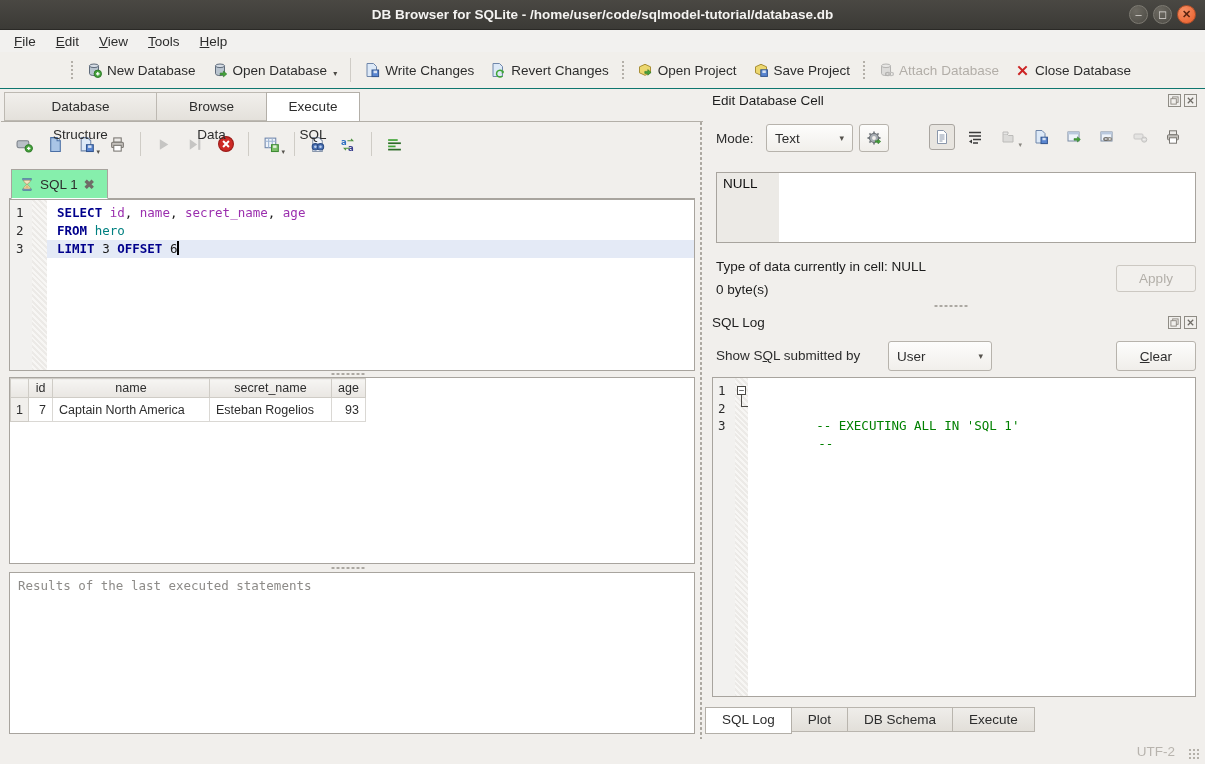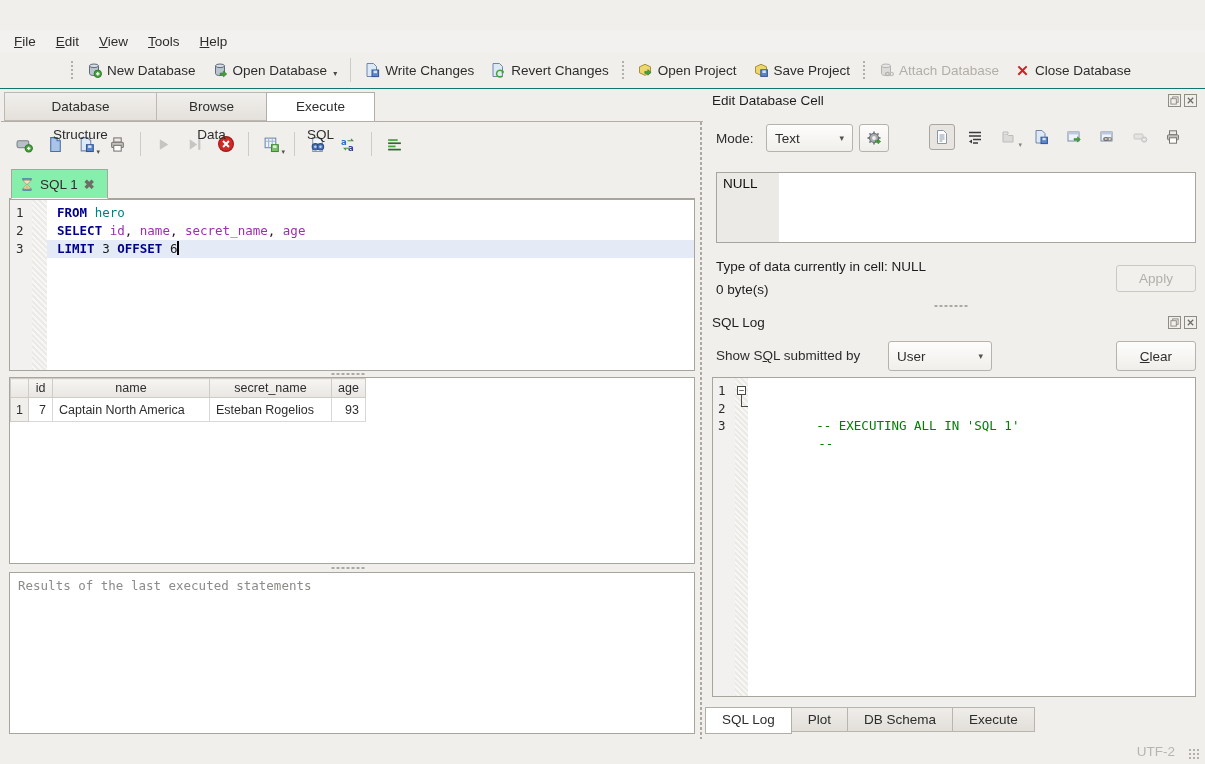--- a/index.html
+++ b/index.html
@@ -153,20 +153,28 @@
   .size-grip { position:absolute; right:4px; bottom:3px; width:13px; height:13px;
     background-image:radial-gradient(circle,#b4b0a9 1px,transparent 1.2px); background-size:4px 4px; }
 
   svg { display:block; }
 </style>
 </head>
 <body>
 
 <div class="window">
 
+  <div class="titlebar">
+    <div class="title">DB Browser for SQLite - /home/user/code/sqlmodel-tutorial/database.db</div>
+    <div class="win-btns">
+      <div class="win-btn">–</div>
+      <div class="win-btn">◻</div>
+      <div class="win-btn close">✕</div>
+    </div>
+  </div>
 
   <div class="menubar">
     <span class="menu-item"><u>F</u><span>ile</span></span>
     <span class="menu-item"><u>E</u><span>dit</span></span>
     <span class="menu-item"><u>V</u><span>iew</span></span>
     <span class="menu-item"><u>T</u><span>ools</span></span>
     <span class="menu-item"><u>H</u><span>elp</span></span>
   </div>
 
   <div class="toolbar">
@@ -236,21 +244,21 @@
       <svg width="15" height="15" viewBox="0 0 16 16">
           <path d="M2.8 4.3L4.3 2.8 8 6.5l3.7-3.7 1.5 1.5L9.5 8l3.7 3.7-1.5 1.5L8 9.5l-3.7 3.7-1.5-1.5L6.5 8z" fill="#cc2424"></path>
         </svg>
       <span>Close Database</span>
     </div>
   </div>
 
   <div class="main-tabbar">
     <div class="main-tab" style="width:152px;">Database Structure</div>
     <div class="main-tab" style="width:110px;">Browse Data</div>
-    <div class="main-tab active" style="width:109px;">Execute SQL</div>
+    <div class="main-tab active" style="width:94px;">Execute SQL</div>
   </div>
 
   <div class="left-pane">
 
     <div class="sql-toolbar">
       <div class="icon-btn">
         <svg width="17" height="17" viewBox="0 0 16 16">
             <rect x="1" y="4.5" width="11" height="6.5" rx="1.5" fill="#b9bfc7" stroke="#7a8088"></rect>
             <circle cx="12" cy="11.6" r="3.4" fill="#46a33c" stroke="#2e7a28"></circle>
             <path d="M12 10v3.2M10.4 11.6h3.2" stroke="#fff" stroke-width="1.2"></path>
@@ -347,22 +355,22 @@
     </div>
 
     <div class="editor">
       <div class="gutter">
         <div>1</div>
         <div>2</div>
         <div>3</div>
       </div>
       <div class="foldcol"></div>
       <div class="codearea">
+        <div class="code-line"><span class="tok-keyword">SELECT</span><span class="tok-plain"> </span><span class="tok-identifier">id</span><span class="tok-plain">, </span><span class="tok-identifier">name</span><span class="tok-plain">, </span><span class="tok-identifier">secret_name</span><span class="tok-plain">, </span><span class="tok-identifier">age</span></div>
         <div class="code-line"><span class="tok-keyword">FROM</span><span class="tok-plain"> </span><span class="tok-table">hero</span></div>
-        <div class="code-line"><span class="tok-keyword">SELECT</span><span class="tok-plain"> </span><span class="tok-identifier">id</span><span class="tok-plain">, </span><span class="tok-identifier">name</span><span class="tok-plain">, </span><span class="tok-identifier">secret_name</span><span class="tok-plain">, </span><span class="tok-identifier">age</span></div>
         <div class="code-line current"><span class="tok-keyword">LIMIT</span><span class="tok-plain"> 3 </span><span class="tok-keyword">OFFSET</span><span class="tok-plain"> 6</span><span class="cursor"></span></div>
       </div>
     </div>
 
     <div class="hsplit narrow" style="left:330px; top:249px;"></div>
 
     <div class="grid-box">
       <table class="res-table">
         <tbody>
             <tr>

